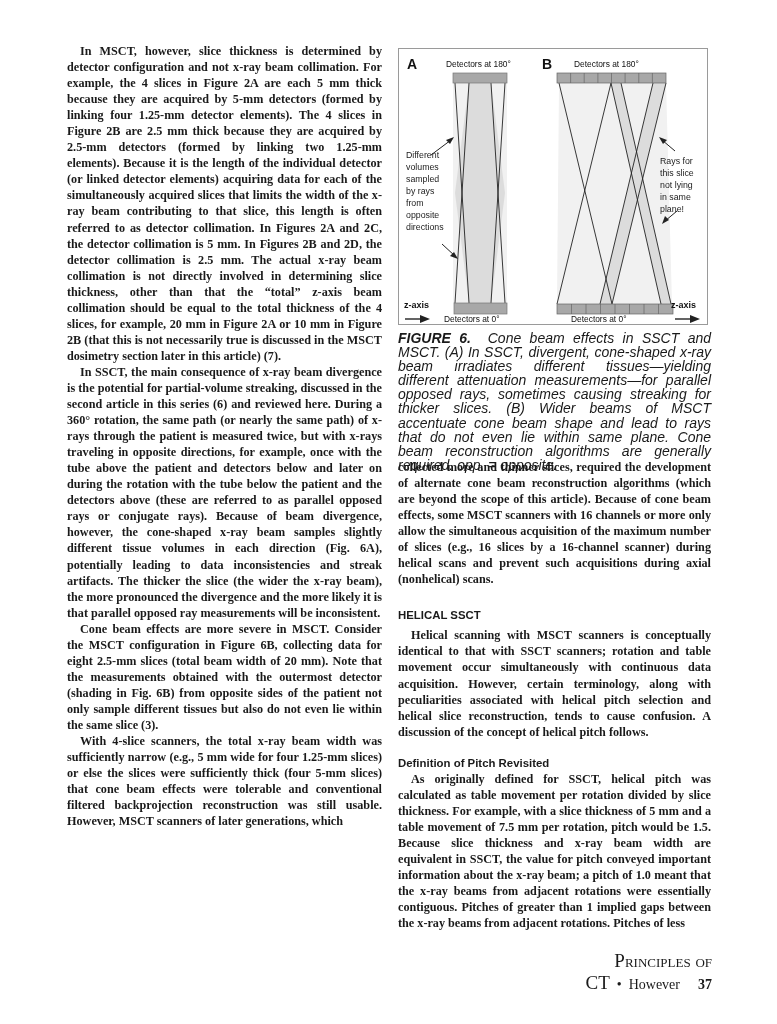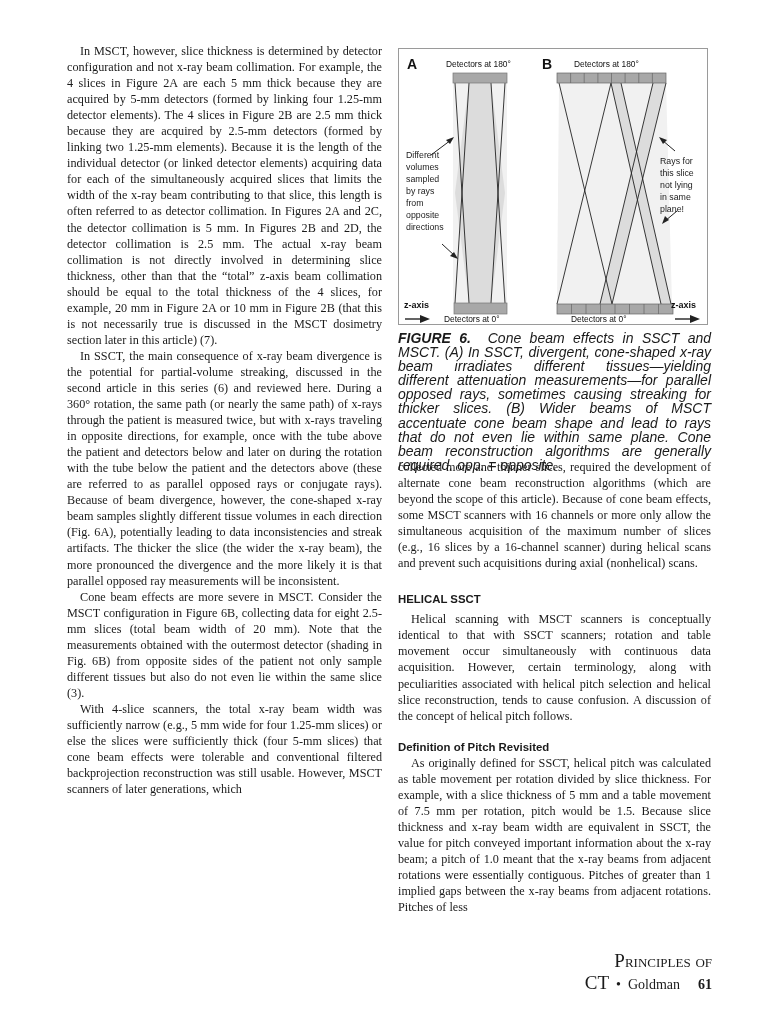--- a/index.html
+++ b/index.html
@@ -1,18 +1,18 @@
 <!DOCTYPE html>
 <html><head>
 <meta charset="utf-8">
 <style>
   html, body { margin:0; padding:0; background:#fff; }
   body { width:777px; height:1024px; position:relative; overflow:hidden; color:#1a1a1a; }
   .col { position:absolute; font-family:"Liberation Serif", serif; font-size:12.2px; line-height:16.05px; text-align:justify; }
-  .col p { margin:0; text-indent:13px; }
+  .col p { margin:0; text-indent:13px;font-weight:bold; }
   .col p.noindent { text-indent:0; }
   .col h3 { font-family:"Liberation Sans", sans-serif; font-weight:bold; font-size:11.4px; margin:0; line-height:16px; text-align:left; }
   #left { left:67px; top:43px; width:315px; }
   #right { left:398px; top:459px; width:313px; }
   .gap-h { margin-top:14px !important; }
   .gap-h2 { margin-top:20px !important; }
   .gap-h3 { margin-top:15px !important; }
   #figure { position:absolute; left:398px; top:48px; width:310px; height:277px; border:1px solid #9a9a9a; box-sizing:border-box; background:#fff; }
   #figure svg { position:absolute; left:0; top:0; }
   .flabel { font-family:"Liberation Sans", sans-serif; }
@@ -143,14 +143,14 @@
 
 <div id="right" class="col">
   <p class="noindent">collected more and thinner slices, required the development of alternate cone beam reconstruction algorithms (which are beyond the scope of this article). Because of cone beam effects, some MSCT scanners with 16 channels or more only allow the simultaneous acquisition of the maximum number of slices (e.g., 16 slices by a 16-channel scanner) during helical scans and prevent such acquisitions during axial (nonhelical) scans.</p>
   <h3 class="gap-h2">HELICAL SSCT</h3>
   <p style="margin-top:4px">Helical scanning with MSCT scanners is conceptually identical to that with SSCT scanners; rotation and table movement occur simultaneously with continuous data acquisition. However, certain terminology, along with peculiarities associated with helical pitch selection and helical slice reconstruction, tends to cause confusion. A discussion of the concept of helical pitch follows.</p>
   <h3 class="gap-h3">Definition of Pitch Revisited</h3>
   <p>As originally defined for SSCT, helical pitch was calculated as table movement per rotation divided by slice thickness. For example, with a slice thickness of 5 mm and a table movement of 7.5 mm per rotation, pitch would be 1.5. Because slice thickness and x-ray beam width are equivalent in SSCT, the value for pitch conveyed important information about the x-ray beam; a pitch of 1.0 meant that the x-ray beams from adjacent rotations were essentially contiguous. Pitches of greater than 1 implied gaps between the x-ray beams from adjacent rotations. Pitches of less</p>
 </div>
 
 <div id="footer">
-  <span class="sc">Principles of CT</span><span class="dot">•</span><span>Goldman</span><span class="num">61</span>
+  <span class="sc">Principles of CT</span><span class="dot">•</span><span>However</span><span class="num">37</span>
 </div>
 
 </body></html>

